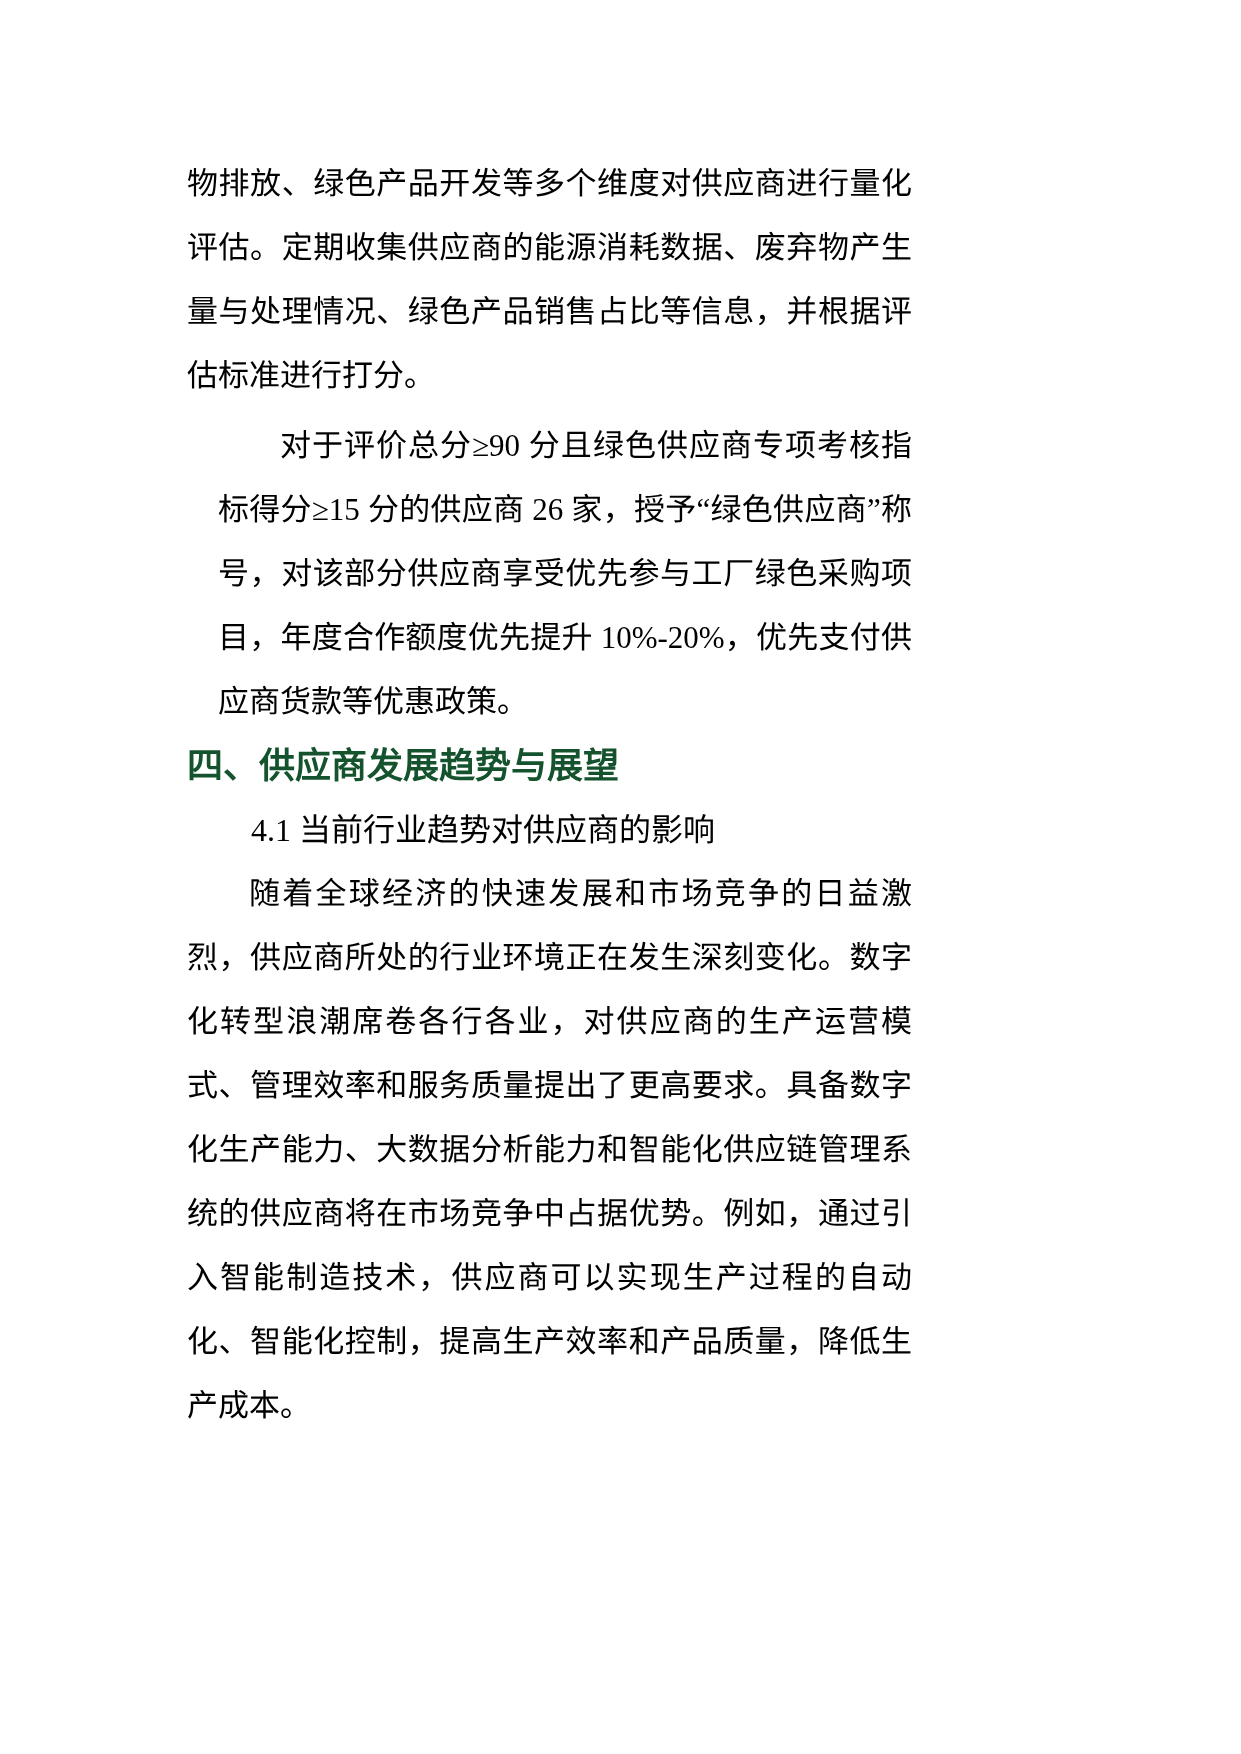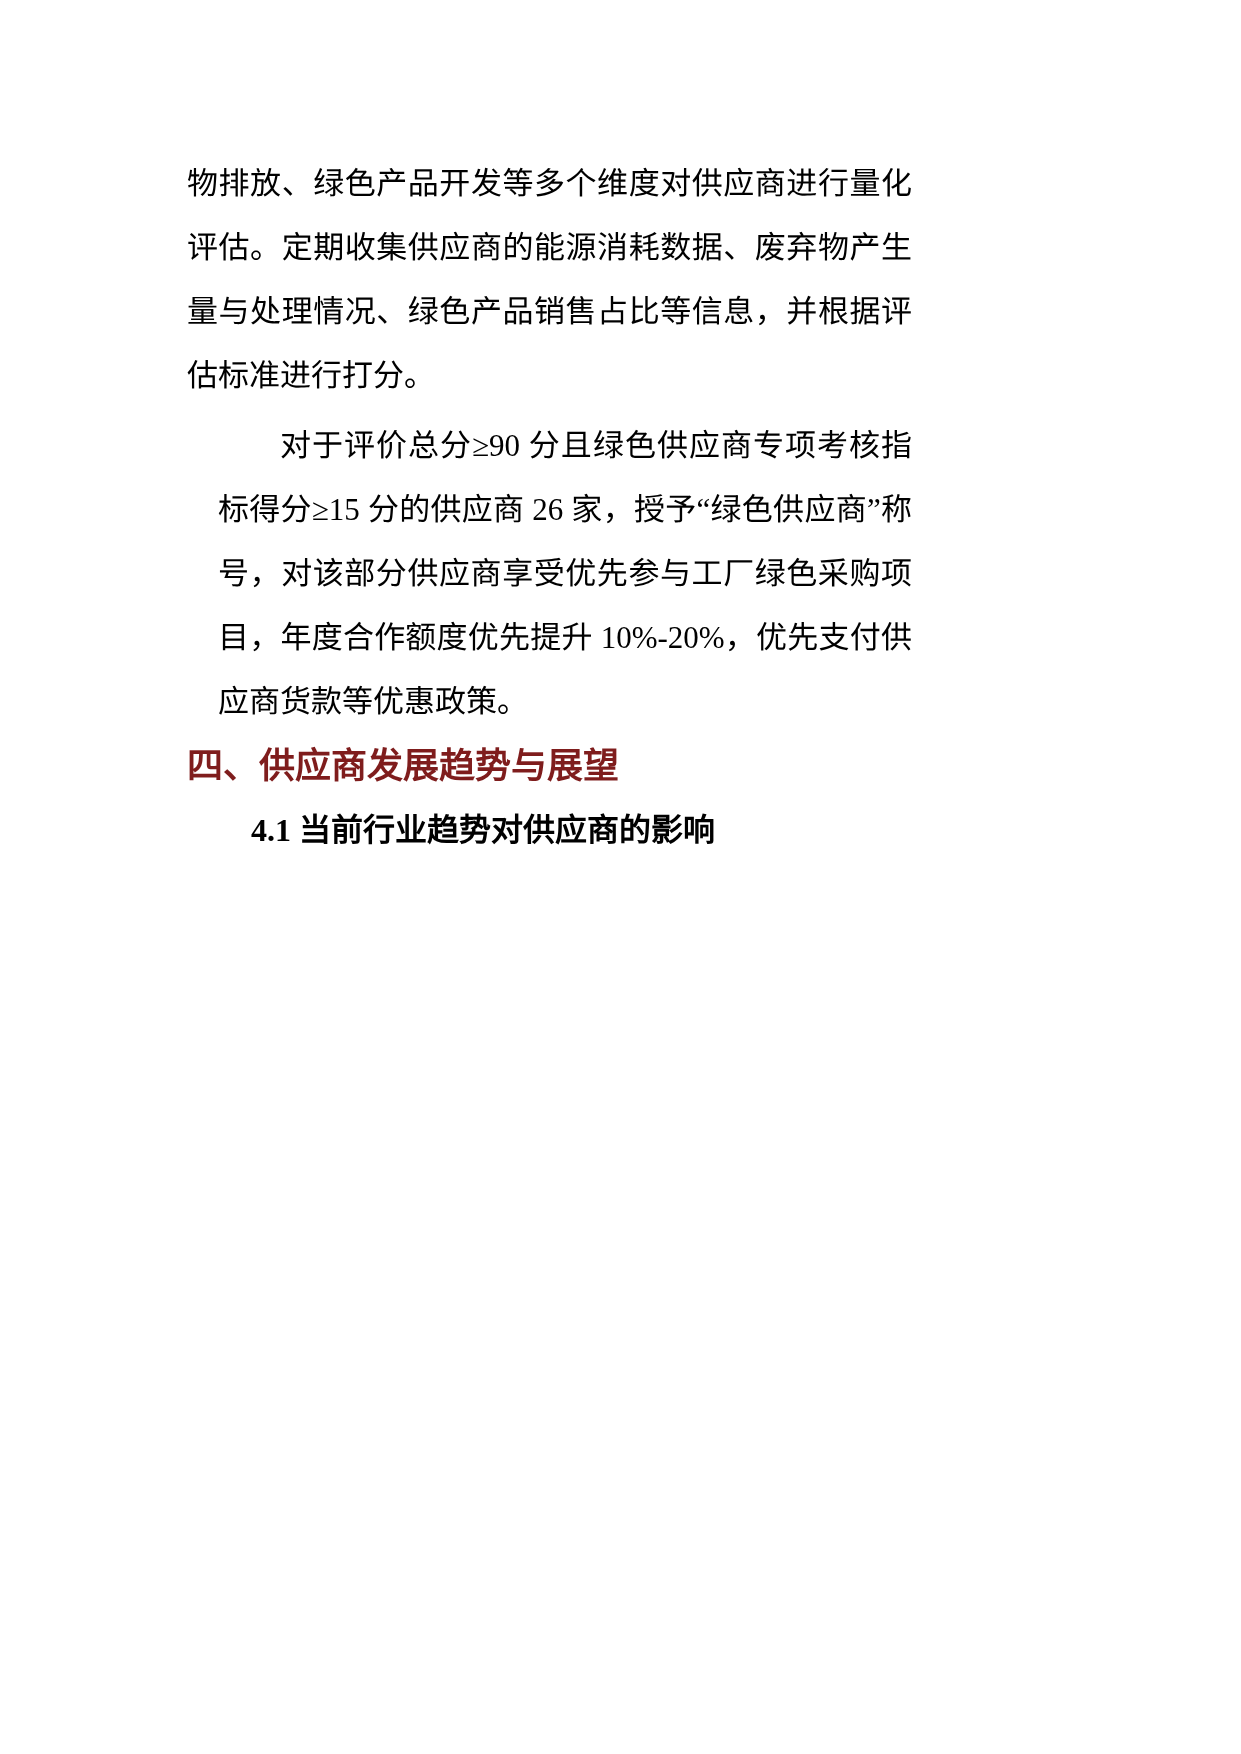--- a/index.html
+++ b/index.html
@@ -33,42 +33,43 @@
   .para + .para {
     margin-top: 6px;
     margin-left: 31px;
   }
   .h1 {
     font-family: "Liberation Serif", "DejaVu Serif", serif;
     font-size: 36px;
     font-weight: bold;
     line-height: 64px;
     margin: 0;
-    color: #7f1d1d;
+    color: #14532d;
   }
   .h2 {
     font-family: "Liberation Serif", "DejaVu Serif", serif;
     font-size: 32px;
-    font-weight: bold;
+    font-weight: normal;
     line-height: 64px;
     margin: 0;
     text-indent: 2em;
     color: #000000;
   }
 </style>
 </head>
 <body>
 
 <div class="page">
   <div class="content">
 
     <p class="para">物排放、绿色产品开发等多个维度对供应商进行量化评估。定期收集供应商的能源消耗数据、废弃物产生量与处理情况、绿色产品销售占比等信息，并根据评估标准进行打分。</p>
 
     <p class="para indent">对于评价总分≥90 分且绿色供应商专项考核指标得分≥15 分的供应商 26 家，授予“绿色供应商”称号，对该部分供应商享受优先参与工厂绿色采购项目，年度合作额度优先提升 10%-20%，优先支付供应商货款等优惠政策。</p>
 
     <h1 class="h1">四、供应商发展趋势与展望</h1>
 
     <h2 class="h2">4.1 当前行业趋势对供应商的影响</h2>
 
+    <p class="para indent">随着全球经济的快速发展和市场竞争的日益激烈，供应商所处的行业环境正在发生深刻变化。数字化转型浪潮席卷各行各业，对供应商的生产运营模式、管理效率和服务质量提出了更高要求。具备数字化生产能力、大数据分析能力和智能化供应链管理系统的供应商将在市场竞争中占据优势。例如，通过引入智能制造技术，供应商可以实现生产过程的自动化、智能化控制，提高生产效率和产品质量，降低生产成本。</p>
 
 
   </div>
 </div>
 
 </body></html>

